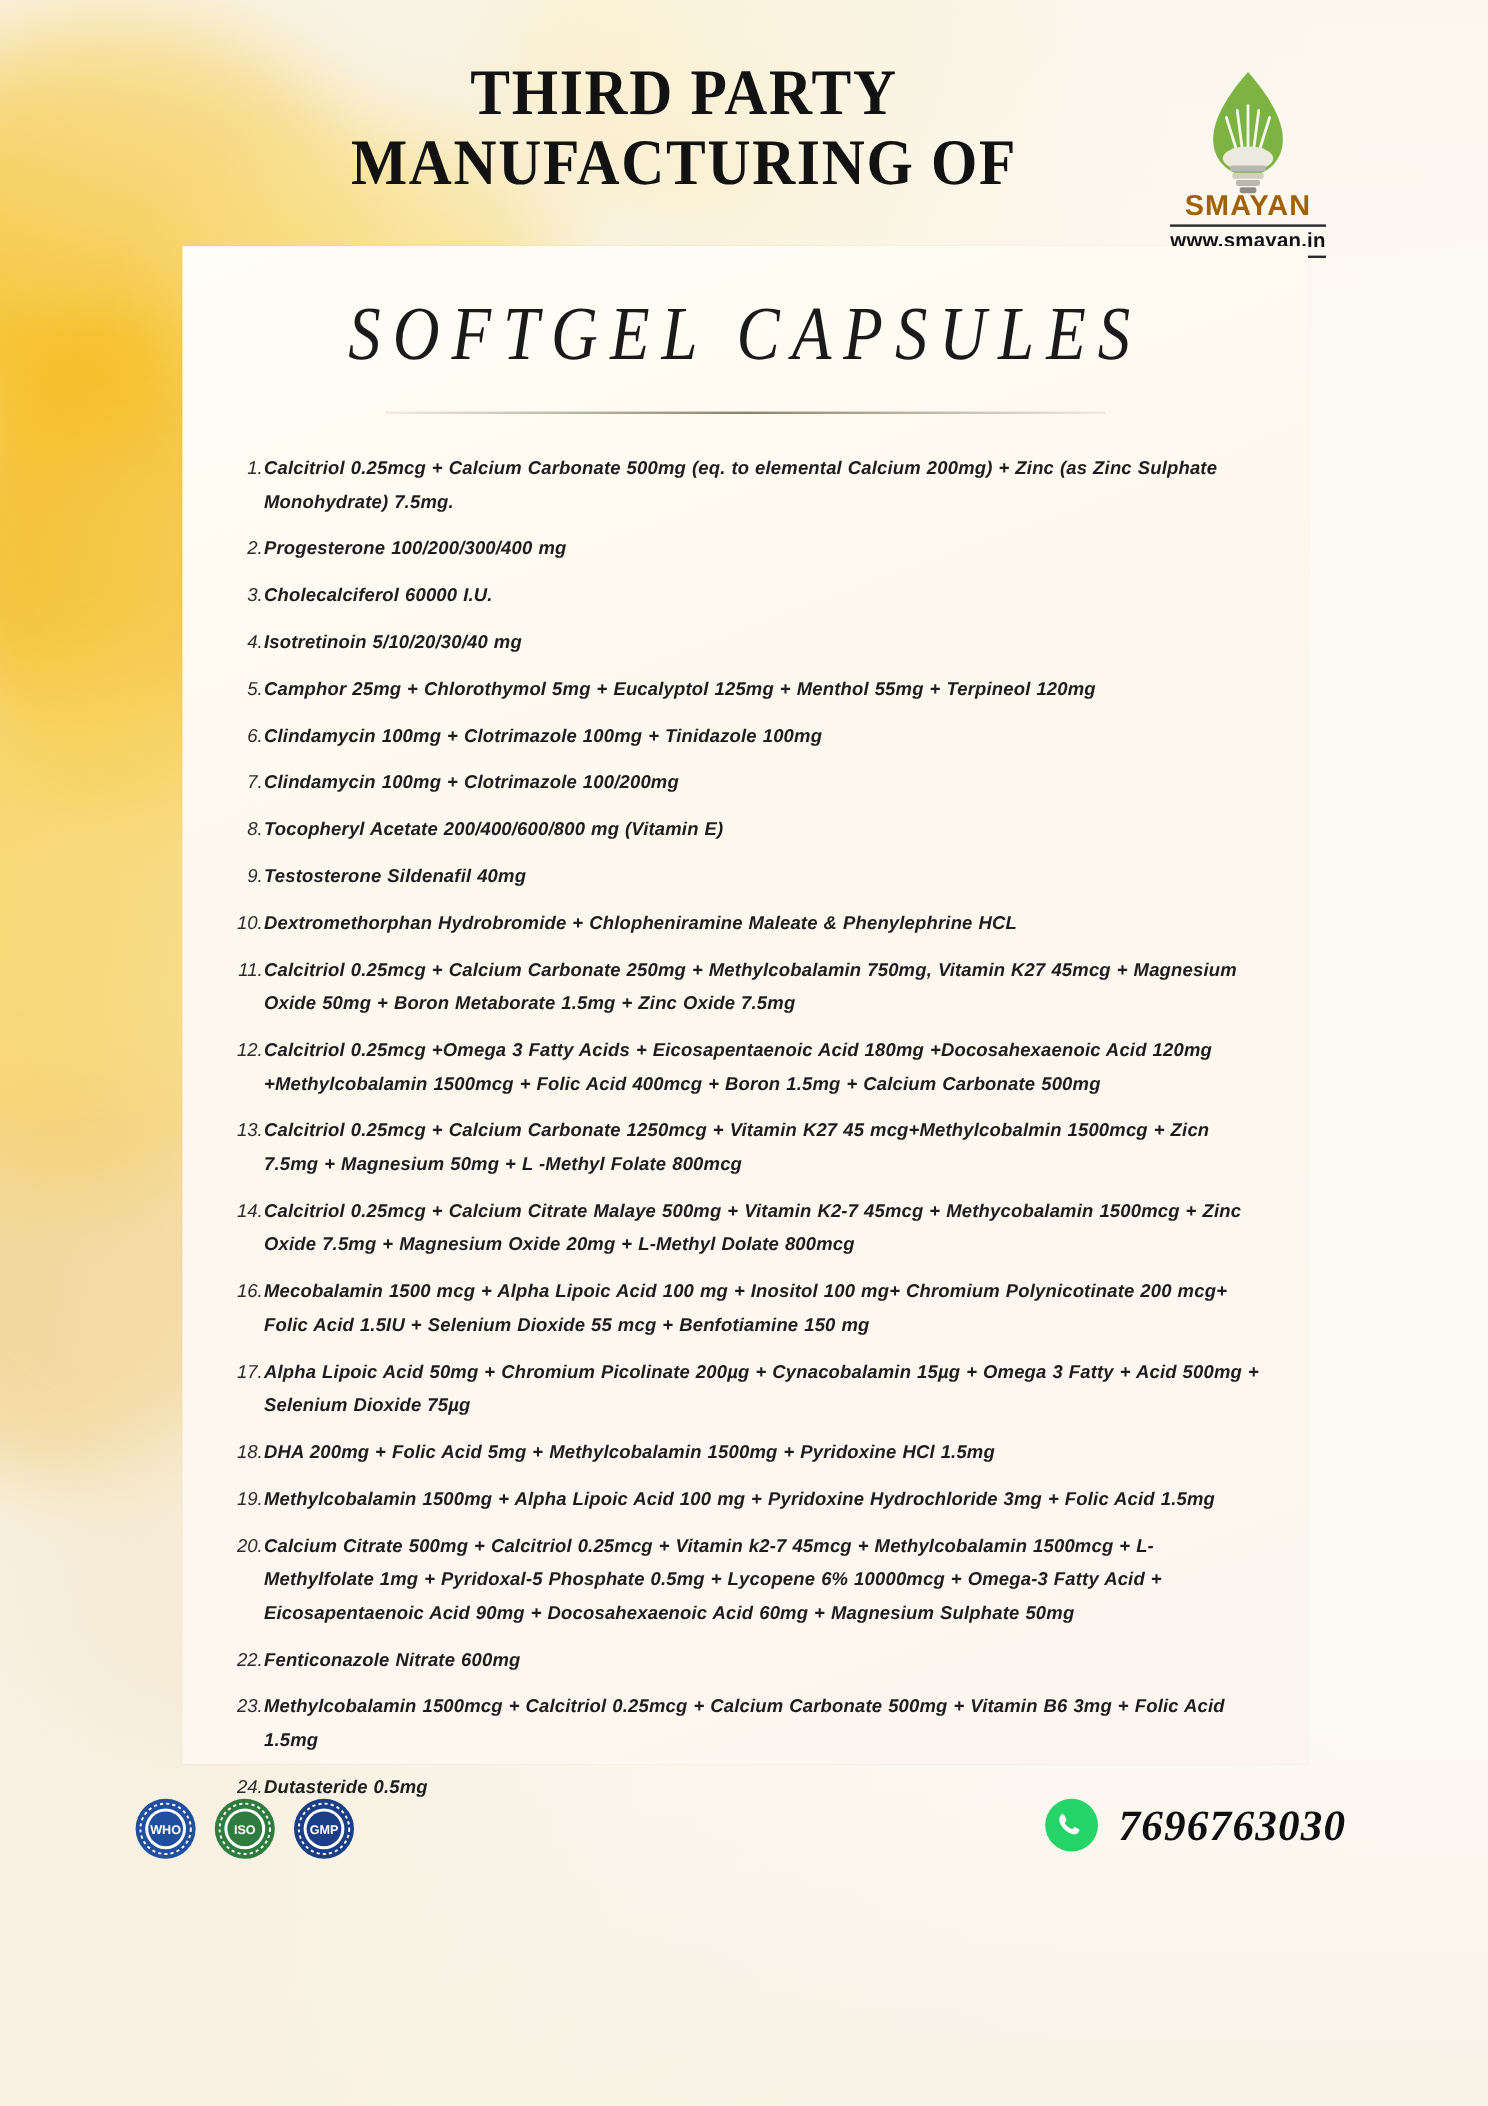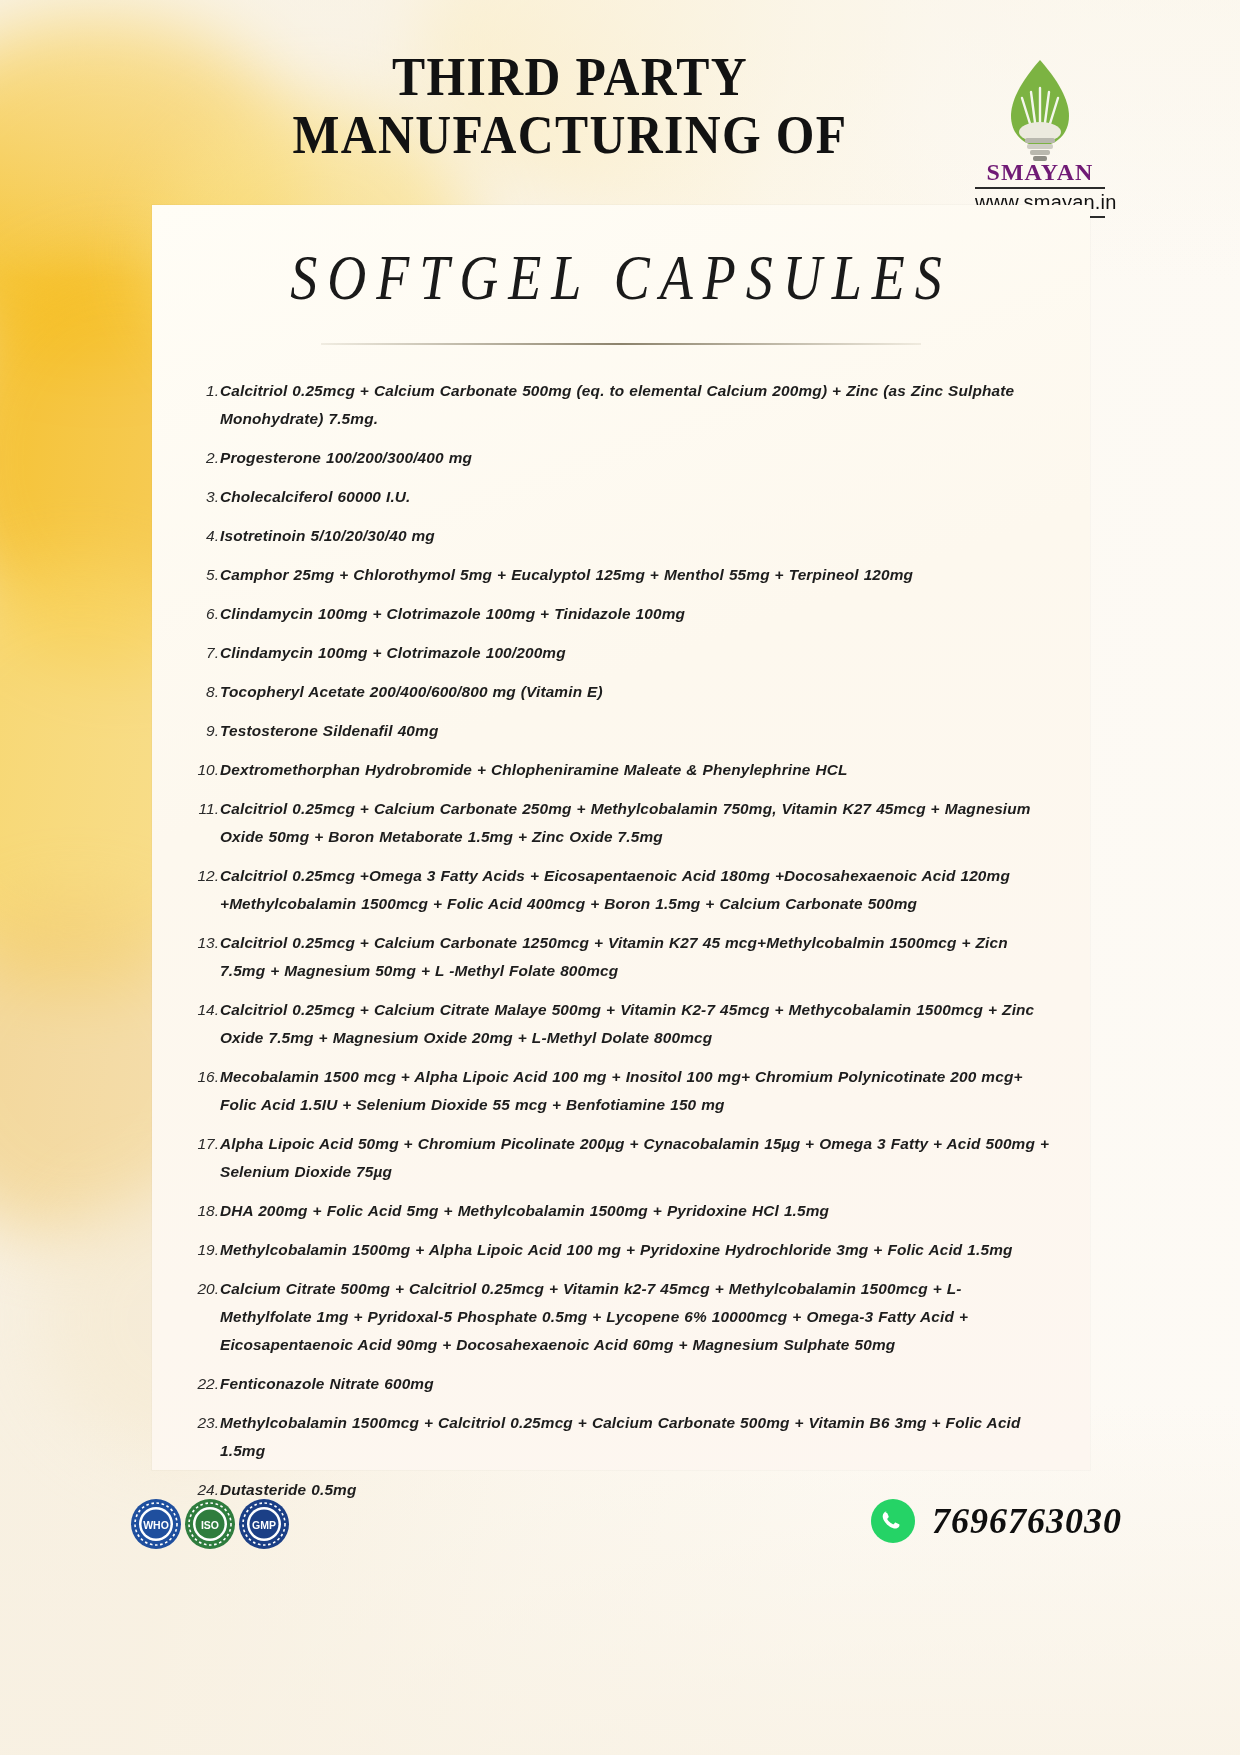--- a/index.html
+++ b/index.html
@@ -44,26 +44,26 @@
     color:#121212;
     transform:scaleX(0.92);
     transform-origin:center top;
   }
   .header-title .l2 { display:block; }
 
   
   .logo { position:absolute; left:975px; top:8px; width:130px; text-align:center; }
   .logo-mark { width:130px; height:108px; display:block; }
   .logo-name {
-    font-family:Liberation Serif, serif;
-    font-size:24px; letter-spacing:1px; color:#701a75; font-weight:bold;
+    font-family:Liberation Sans, sans-serif;
+    font-size:24px; letter-spacing:1px; color:#a16207; font-weight:bold;
     line-height:24px; margin-top:-4px;
   }
   .logo-url-wrap { margin-top:3px; border-top:2px solid #2b2b2b; border-bottom:2px solid #2b2b2b; padding:2px 0; }
-  .logo-url { font-size:20px; font-weight:normal; color:#111; letter-spacing:.2px; }
+  .logo-url { font-size:17px; font-weight:bold; color:#111; letter-spacing:.2px; }
 
   
   .card {
     position:absolute; left:152px; top:205px; width:938px; height:1265px;
     background:linear-gradient(160deg,#fffdf6 0%,#fdf8ee 40%,#fdf6f0 100%);
     box-shadow:0 0 0 1px rgba(0,0,0,.02);
     font-style:italic;
   }
 
   .card-title {
@@ -100,21 +100,21 @@
     font-size:15.4px;
     line-height:28px;
     font-weight:bold;
     color:#1d1d1d;
     letter-spacing:.15px;
     word-spacing:.5px;
   }
 
   
   .footer { position:absolute; left:0; top:1490px; width:1240px; height:130px; }
-  .badges { position:absolute; left:130px; top:8px; display:flex; gap:2px; }
+  .badges { position:absolute; left:112px; top:8px; display:flex; gap:14px; }
   .badge { width:52px; height:52px; }
   .phone-wrap { position:absolute; right:118px; top:8px; display:flex; align-items:center; gap:16px;text-align:right; }
   .wa { width:46px; height:46px; }
   .phone-num {
     font-family:"Liberation Serif", serif;
     font-style:italic;
     font-weight:bold;
     font-size:36px;
     color:#0f0f0f;
     letter-spacing:1px;

